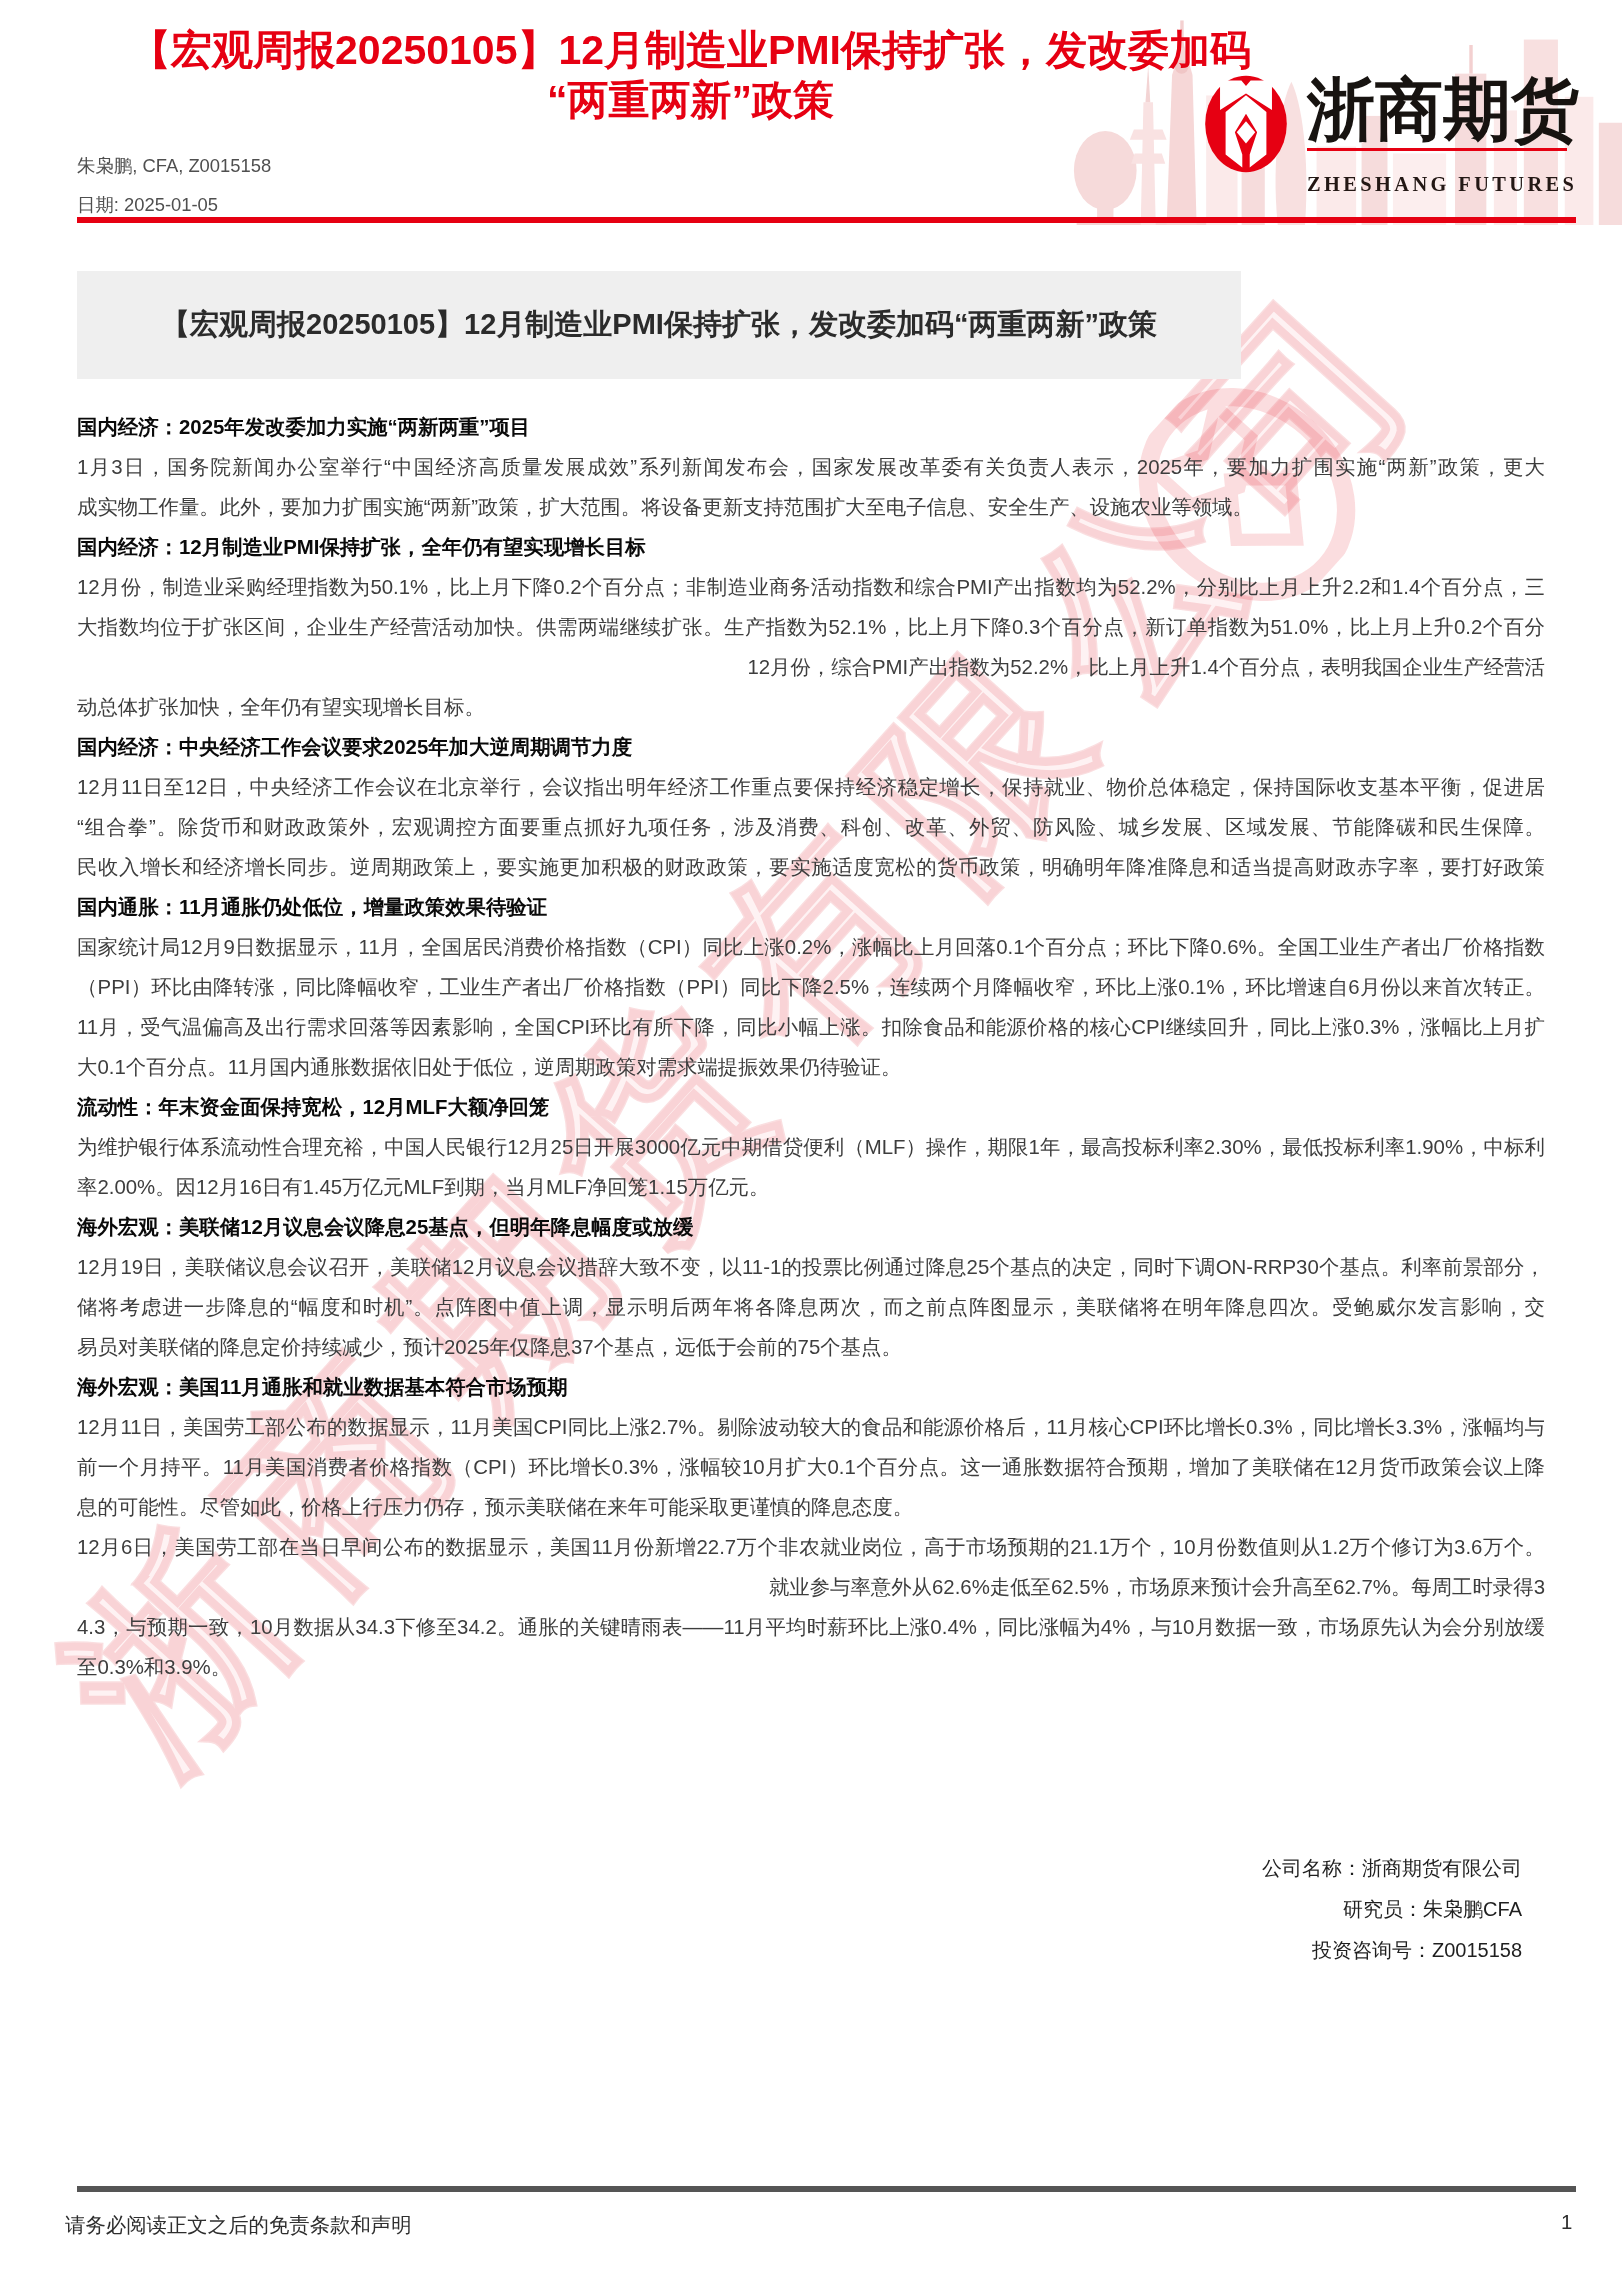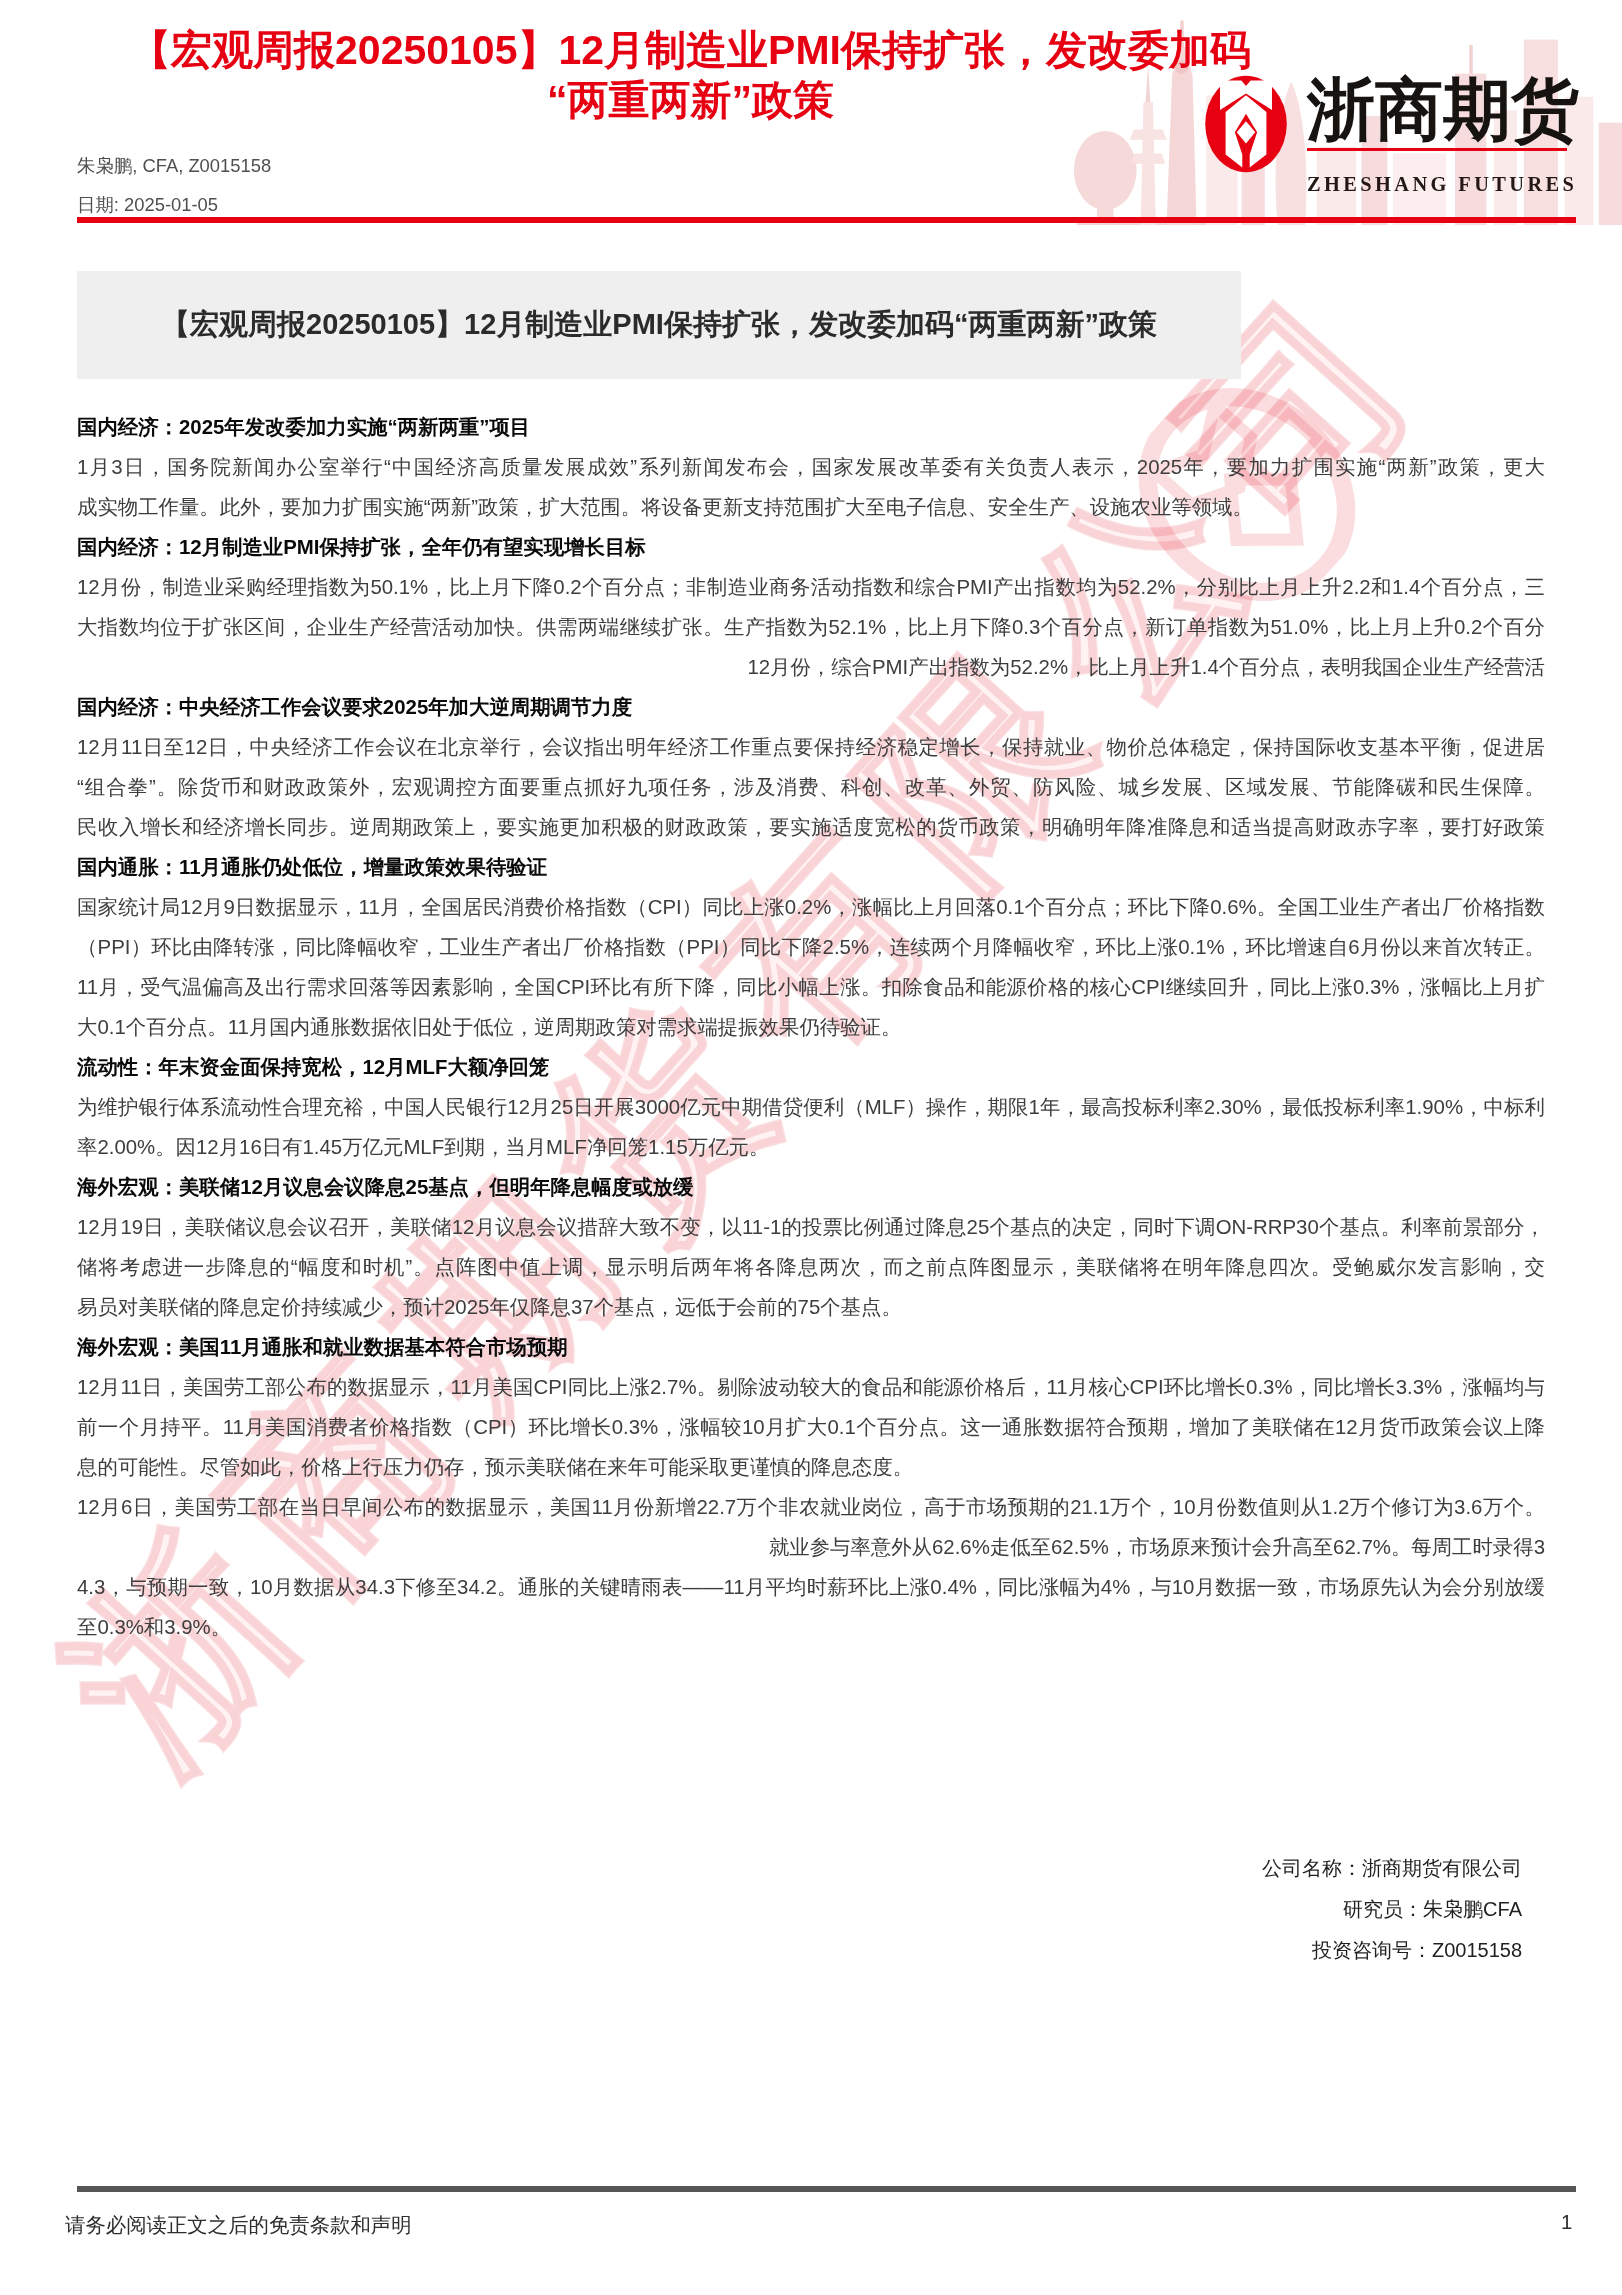--- a/index.html
+++ b/index.html
@@ -113,20 +113,21 @@
   </svg>
 
   <div class="report-body">
       <div class="bline header al-left">国内经济：2025年发改委加力实施“两新两重”项目</div>
       <div class="bline al-justify">1月3日，国务院新闻办公室举行“中国经济高质量发展成效”系列新闻发布会，国家发展改革委有关负责人表示，2025年，要加力扩围实施“两新”政策，更大</div>
       <div class="bline al-left">成实物工作量。此外，要加力扩围实施“两新”政策，扩大范围。将设备更新支持范围扩大至电子信息、安全生产、设施农业等领域。</div>
       <div class="bline header al-left">国内经济：12月制造业PMI保持扩张，全年仍有望实现增长目标</div>
       <div class="bline al-justify">12月份，制造业采购经理指数为50.1%，比上月下降0.2个百分点；非制造业商务活动指数和综合PMI产出指数均为52.2%，分别比上月上升2.2和1.4个百分点，三</div>
       <div class="bline al-justify">大指数均位于扩张区间，企业生产经营活动加快。供需两端继续扩张。生产指数为52.1%，比上月下降0.3个百分点，新订单指数为51.0%，比上月上升0.2个百分</div>
       <div class="bline al-right">12月份，综合PMI产出指数为52.2%，比上月上升1.4个百分点，表明我国企业生产经营活</div>
+      <div class="bline al-left">动总体扩张加快，全年仍有望实现增长目标。</div>
       <div class="bline header al-left">国内经济：中央经济工作会议要求2025年加大逆周期调节力度</div>
       <div class="bline al-justify">12月11日至12日，中央经济工作会议在北京举行，会议指出明年经济工作重点要保持经济稳定增长，保持就业、物价总体稳定，保持国际收支基本平衡，促进居</div>
       <div class="bline al-justify">“组合拳”。除货币和财政政策外，宏观调控方面要重点抓好九项任务，涉及消费、科创、改革、外贸、防风险、城乡发展、区域发展、节能降碳和民生保障。</div>
       <div class="bline al-justify">民收入增长和经济增长同步。逆周期政策上，要实施更加积极的财政政策，要实施适度宽松的货币政策，明确明年降准降息和适当提高财政赤字率，要打好政策</div>
       <div class="bline header al-left">国内通胀：11月通胀仍处低位，增量政策效果待验证</div>
       <div class="bline al-justify">国家统计局12月9日数据显示，11月，全国居民消费价格指数（CPI）同比上涨0.2%，涨幅比上月回落0.1个百分点；环比下降0.6%。全国工业生产者出厂价格指数</div>
       <div class="bline al-justify">（PPI）环比由降转涨，同比降幅收窄，工业生产者出厂价格指数（PPI）同比下降2.5%，连续两个月降幅收窄，环比上涨0.1%，环比增速自6月份以来首次转正。</div>
       <div class="bline al-justify">11月，受气温偏高及出行需求回落等因素影响，全国CPI环比有所下降，同比小幅上涨。扣除食品和能源价格的核心CPI继续回升，同比上涨0.3%，涨幅比上月扩</div>
       <div class="bline al-left">大0.1个百分点。11月国内通胀数据依旧处于低位，逆周期政策对需求端提振效果仍待验证。</div>
       <div class="bline header al-left">流动性：年末资金面保持宽松，12月MLF大额净回笼</div>

